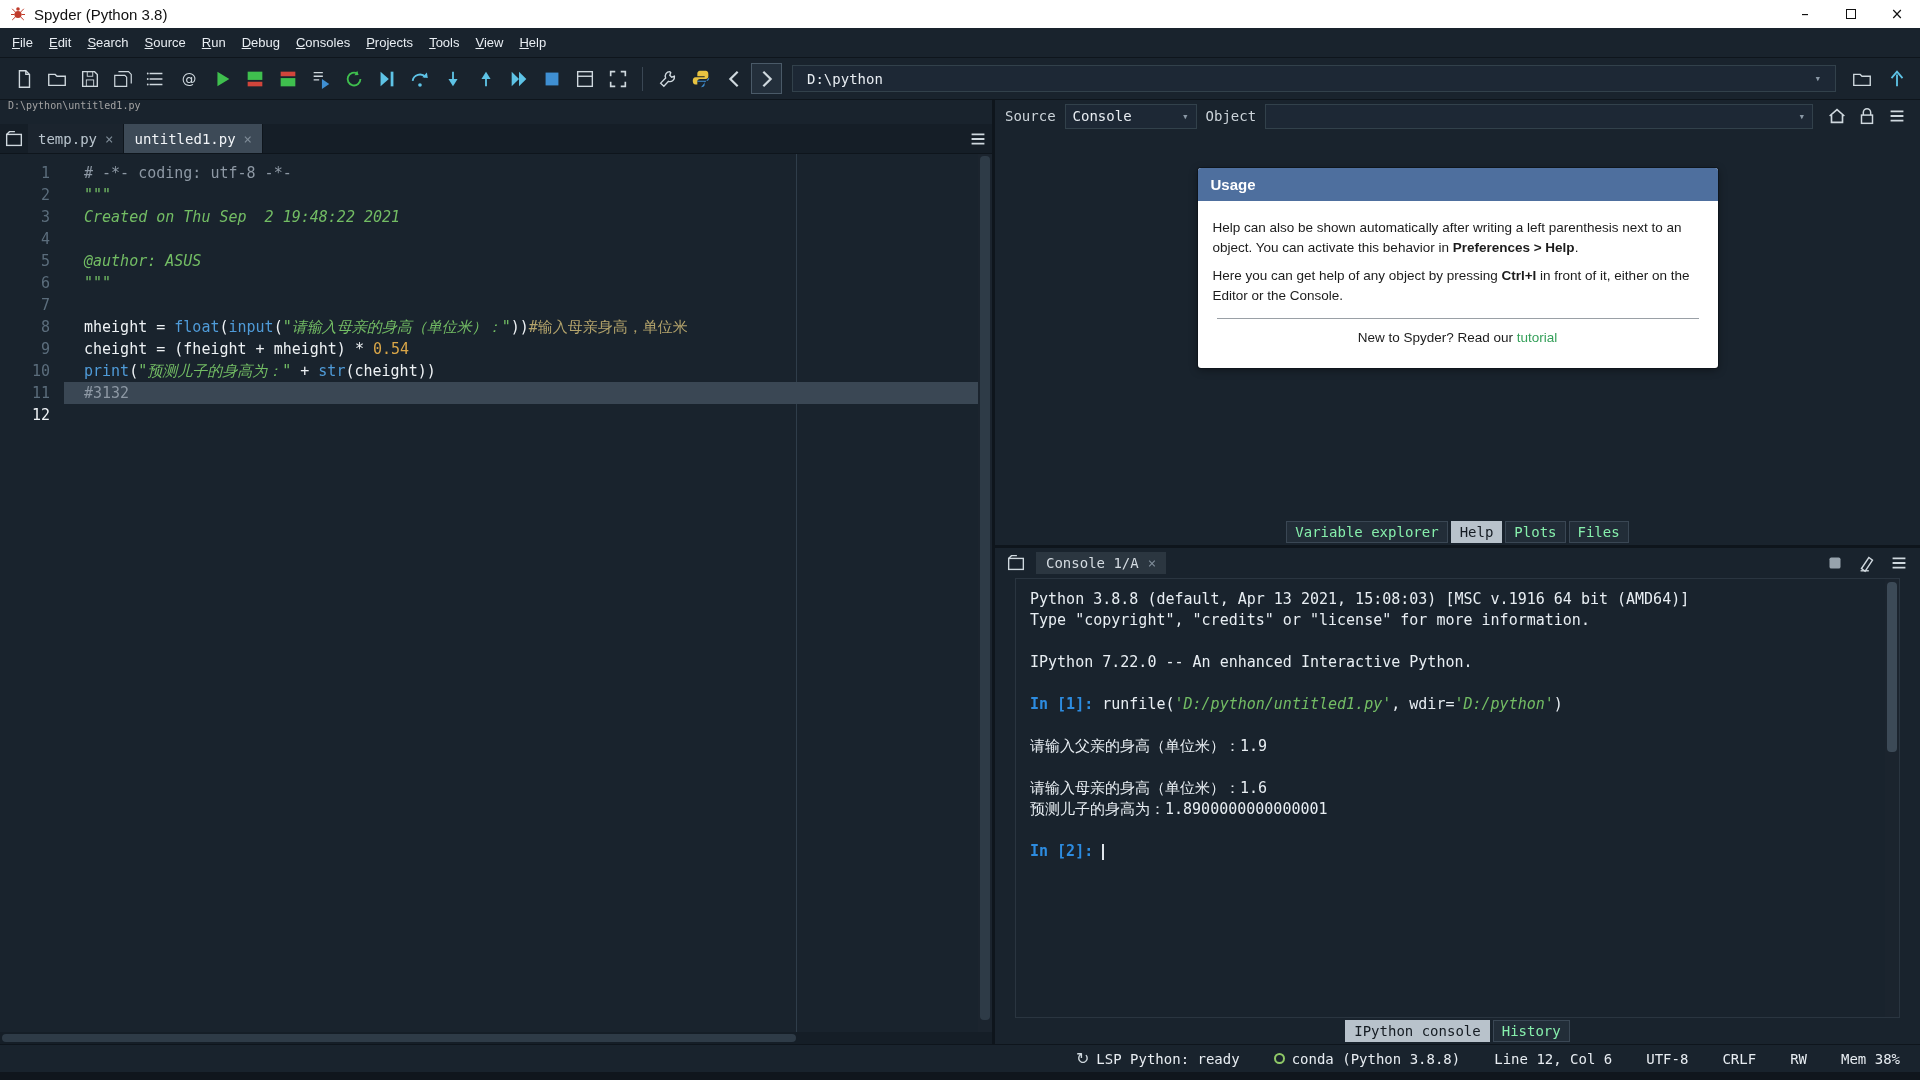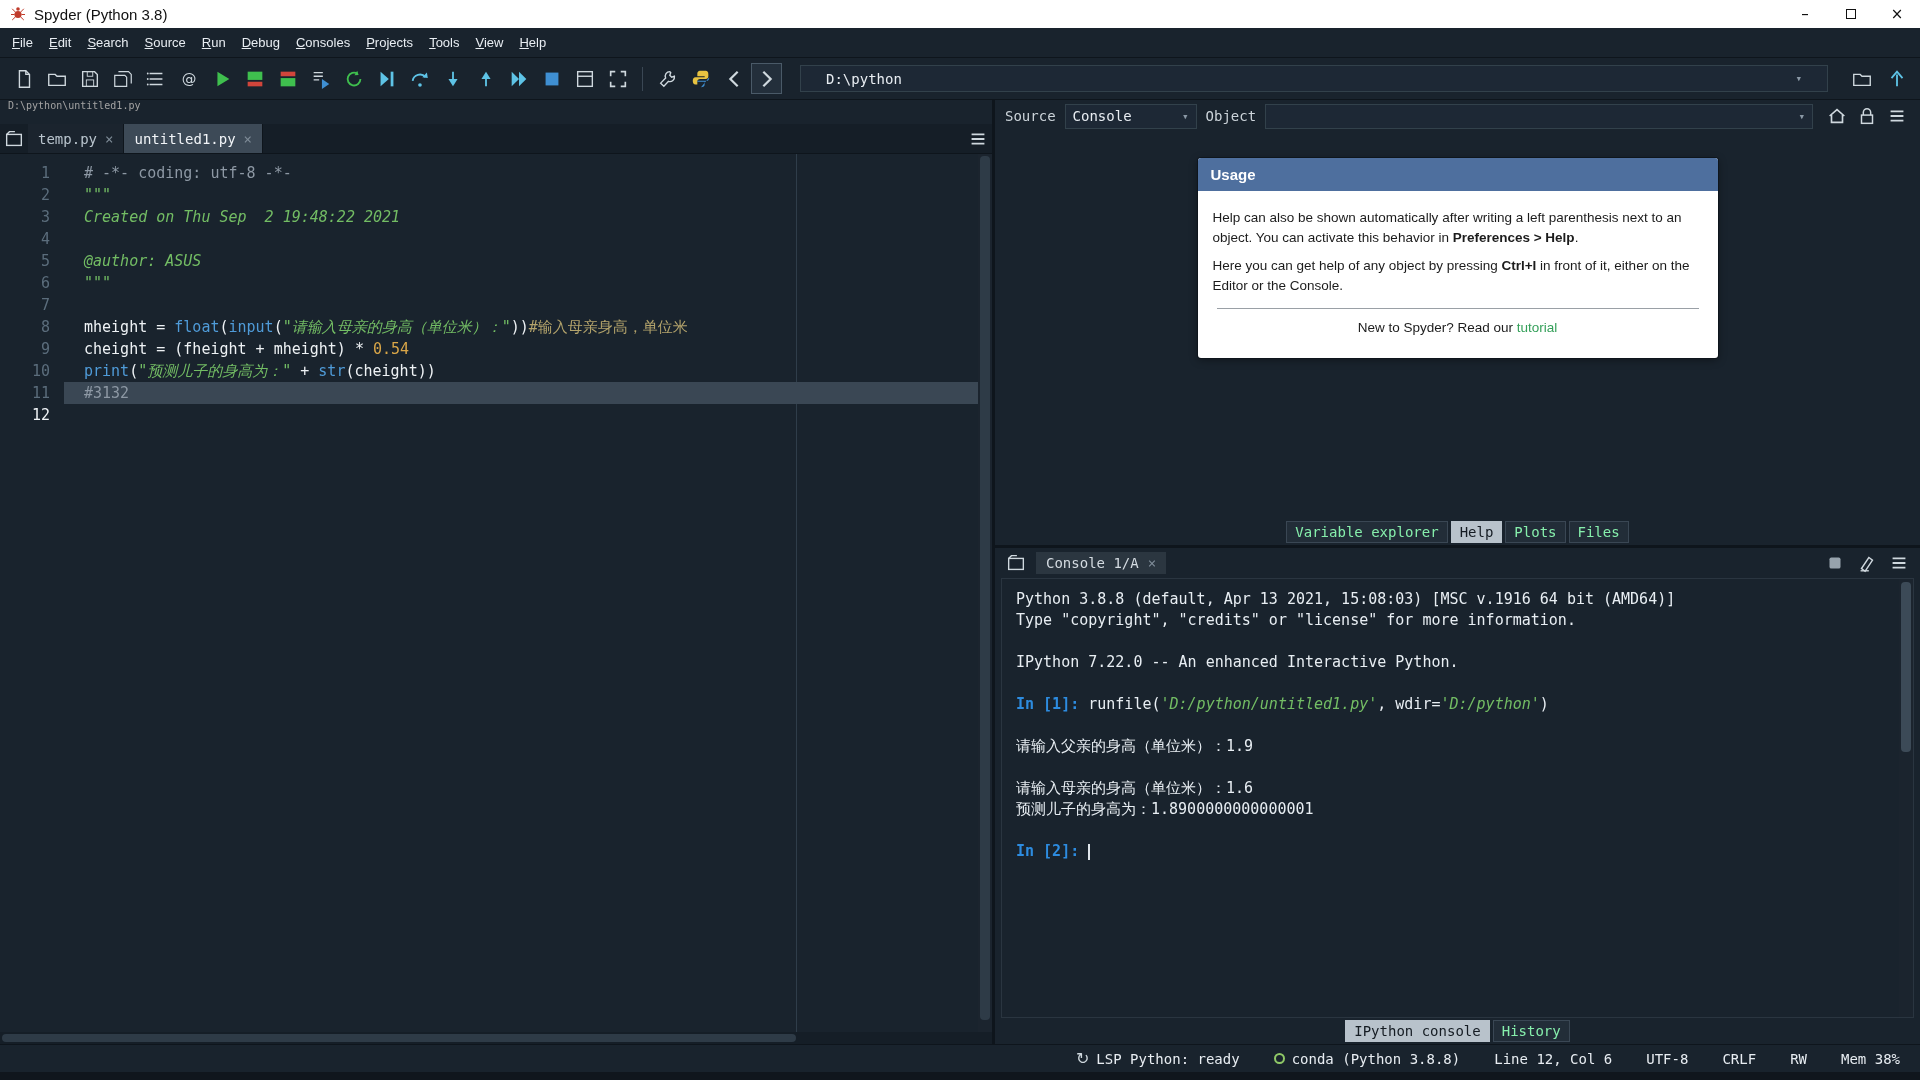--- a/index.html
+++ b/index.html
@@ -16,21 +16,21 @@
   .menubar{height:30px;background:#19232d;display:flex;align-items:center;padding-left:4px;border-bottom:1px solid #0e151c}
   .menu-item{display:inline-block;padding:3px 8px;font-size:13px;color:#e8edf2}
   .menu-item::first-letter{text-decoration:underline}
 
   
   .toolbar{height:42px;background:#19232d;display:flex;align-items:center;padding:0 8px;gap:2px;border-bottom:1px solid #0e151c}
   .icon-btn{width:31px;height:31px;display:flex;align-items:center;justify-content:center;flex:none}
   .icon-btn svg{display:block}
   .icon-btn.boxed{border:1px solid #4a5a68;background:#232f3b}
   .tb-sep{width:1px;height:24px;background:#3a4754;margin:0 7px;flex:none}
-  .path-combo{flex:1;height:27px;margin:0 16px;background:#1d2835;border:1px solid #32414b;display:flex;align-items:center;padding:0 25px;font-family:"DejaVu Sans Mono",monospace;font-size:14px;color:#e8edf2}
+  .path-combo{flex:1;height:27px;margin:0 8px;background:#1d2835;border:1px solid #32414b;display:flex;align-items:center;padding:0 14px;font-family:"DejaVu Sans Mono",monospace;font-size:14px;color:#e8edf2}
   .combo-arrow{margin-left:auto;color:#8a98a5;font-size:11px;padding-left:8px}
 
   
   .main{height:944px;display:flex}
   .vsplit{width:3px;background:#0e151c}
   .hsplit{height:3px;background:#0e151c}
 
   
   .editor-col{width:992px;display:flex;flex-direction:column;background:#19232d}
   .breadcrumb-bar{height:24px;display:flex;align-items:flex-start;padding:0 8px;font-family:"DejaVu Sans Mono",monospace;font-size:10px;color:#a3a3a3}
@@ -63,41 +63,41 @@
 
   
   .help-pane{height:445px;display:flex;flex-direction:column;background:#19232d}
   .help-header{height:32px;display:flex;align-items:center;gap:9px;padding:0 10px;font-family:"DejaVu Sans Mono",monospace;font-size:14px;color:#ccd4da}
   .combo{height:25px;background:#1d2835;border:1px solid #32414b;display:flex;align-items:center;padding:0 7px;font-family:"DejaVu Sans Mono",monospace;font-size:14px;color:#e8edf2}
   .combo.small{width:132px}
   .combo.grow{flex:1}
   .hdr-icons{display:flex;gap:4px;margin-left:2px}
   .hdr-icons .icon-btn{width:26px;height:26px}
   .help-content{flex:1;position:relative}
-  .usage-box{position:absolute;left:50%;transform:translateX(-50%);top:26px;width:520px;background:#ffffff;border-radius:3px;overflow:hidden;box-shadow:0 0 0 1px #0e151c,0 2px 8px rgba(0,0,0,.4)}
+  .usage-box{position:absolute;left:50%;transform:translateX(-50%);top:36px;width:520px;background:#ffffff;border-radius:3px;overflow:hidden;box-shadow:0 0 0 1px #0e151c,0 2px 8px rgba(0,0,0,.4)}
   .usage-title{background:#4e6f9e;color:#fff;font-weight:600;font-size:15px;padding:8px 13px}
   .usage-body{padding:10px 15px 13px;color:#1c1c1c;font-size:13.5px;line-height:1.5}
   .usage-body p{margin:7px 0}
   .usage-body b{font-weight:700}
   .usage-body hr{border:none;border-top:1px solid #9aa0a6;margin:12px 4px 9px}
   .usage-body .center{text-align:center}
   a.tutorial{color:#35a05a;text-decoration:none;cursor:pointer}
 
   
   .pane-tabs{height:26px;display:flex;justify-content:center;align-items:center;gap:3px}
   .ptab{font-family:"DejaVu Sans Mono",monospace;font-size:14px;color:#86efac;background:#222d38;border:1px solid #3a4754;padding:1px 8px;line-height:18px}
   .ptab.active{background:#b8c2cb;color:#141b22;border-color:#b8c2cb}
 
   
   .console-pane{flex:1;display:flex;flex-direction:column;background:#19232d}
   .console-tabbar{height:30px;display:flex;align-items:center;padding:0 8px;gap:7px}
   .console-tabbar .icon-btn{width:26px;height:26px}
   .console-tab{display:flex;align-items:center;gap:9px;background:#2b3640;color:#d4dbe1;font-family:"DejaVu Sans Mono",monospace;font-size:14px;padding:3px 10px}
   .ct-spacer{flex:1}
-  .console-body{flex:1;position:relative;margin:0 6px;border:1px solid #2a3540;background:#19232d;padding:10px 14px;overflow:hidden}
+  .console-body{flex:1;position:relative;margin:0 20px;border:1px solid #2a3540;background:#19232d;padding:10px 14px;overflow:hidden}
   .console-line{font-family:"DejaVu Sans Mono",monospace;font-size:15px;line-height:21px;white-space:pre;color:#e8eef3}
   .tk-w{color:#e8eef3}
   .tk-prompt{color:#2d8ce0;font-weight:bold}
   .tk-cstr{color:#73bd64;font-style:italic}
   .tk-cursor{display:inline-block;width:2px;height:16px;background:#dfe5ea;vertical-align:middle}
   .console-vscroll{position:absolute;top:0;right:0;bottom:0;width:14px;background:#1b242e}
   .console-vscroll .thumb{position:absolute;left:2px;right:2px;top:3px;height:170px;background:#3c4a57;border-radius:4px}
 
   
   .statusbar{height:28px;background:#19232d;border-top:1px solid #0e151c;display:flex;align-items:center;justify-content:flex-end;padding-right:20px}

